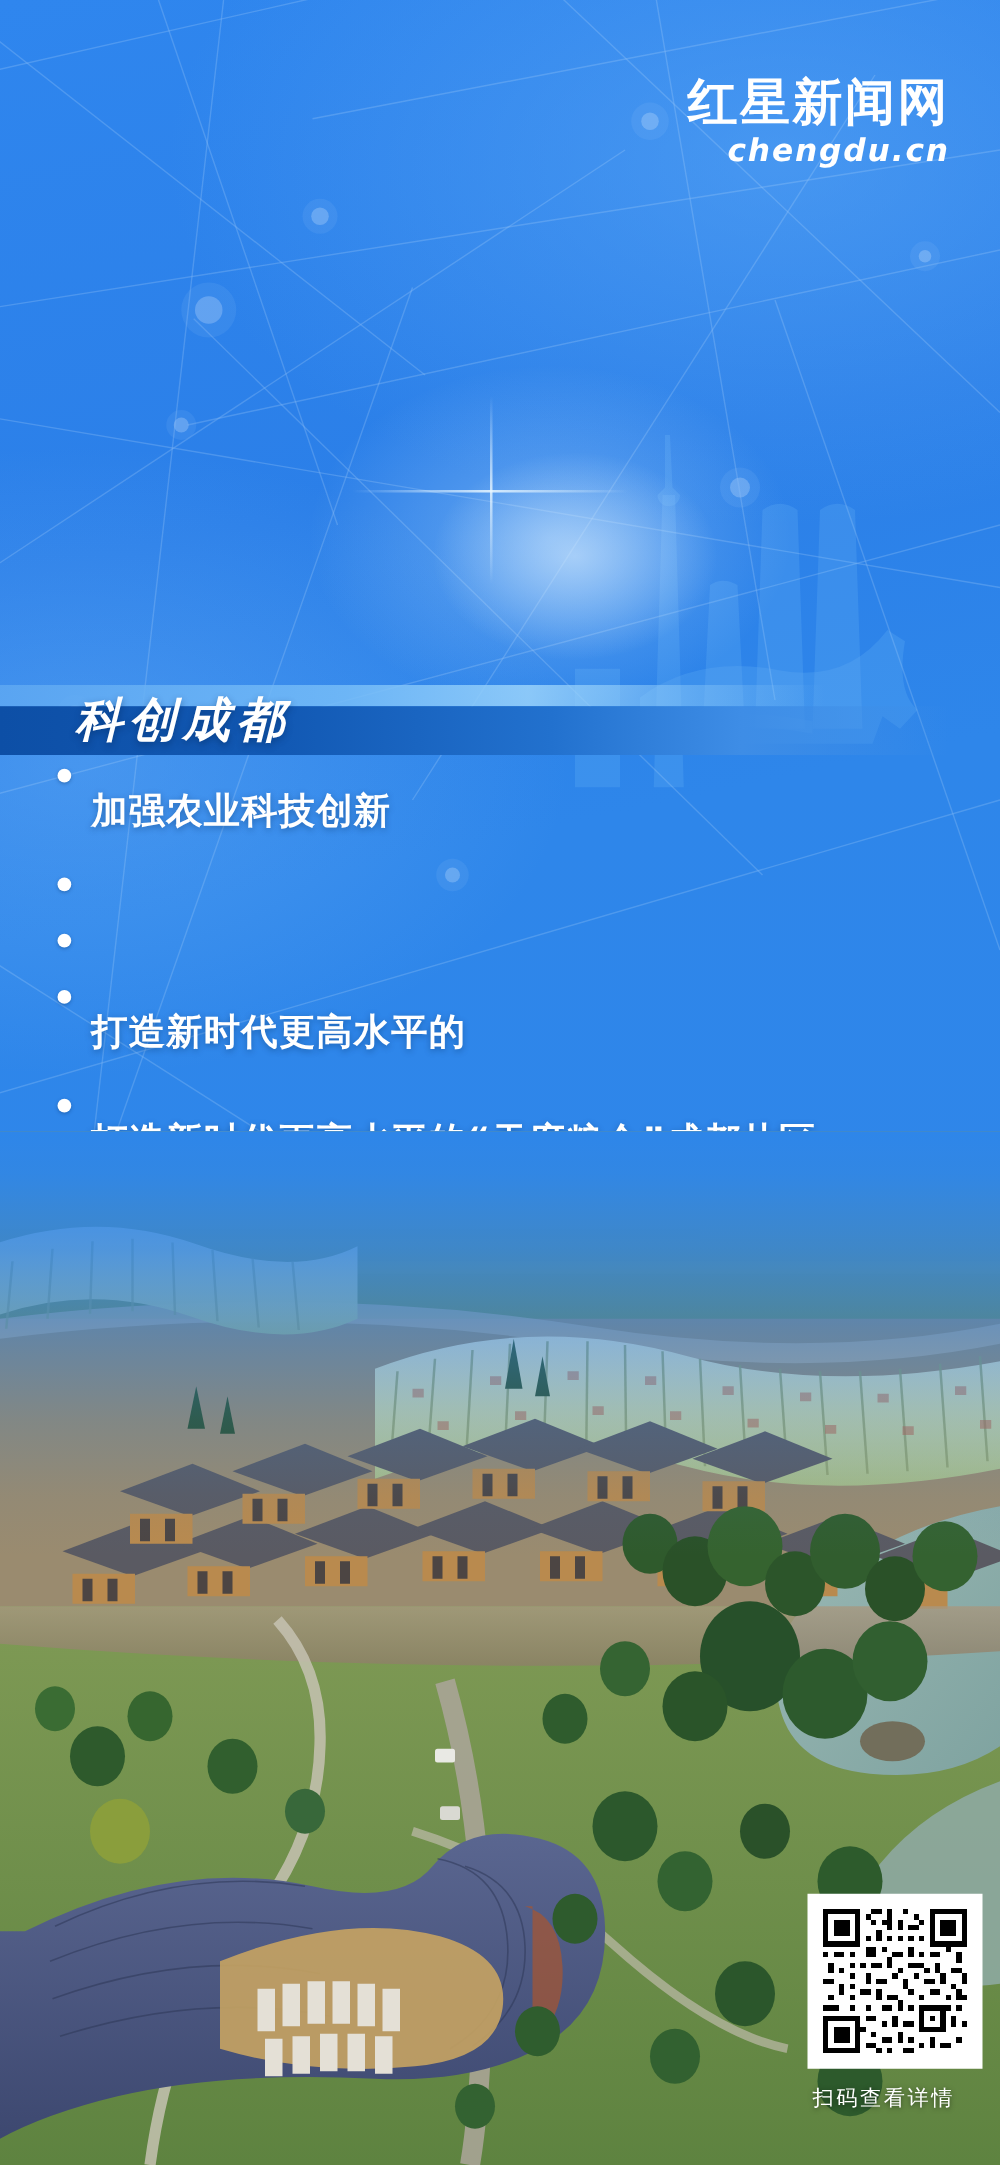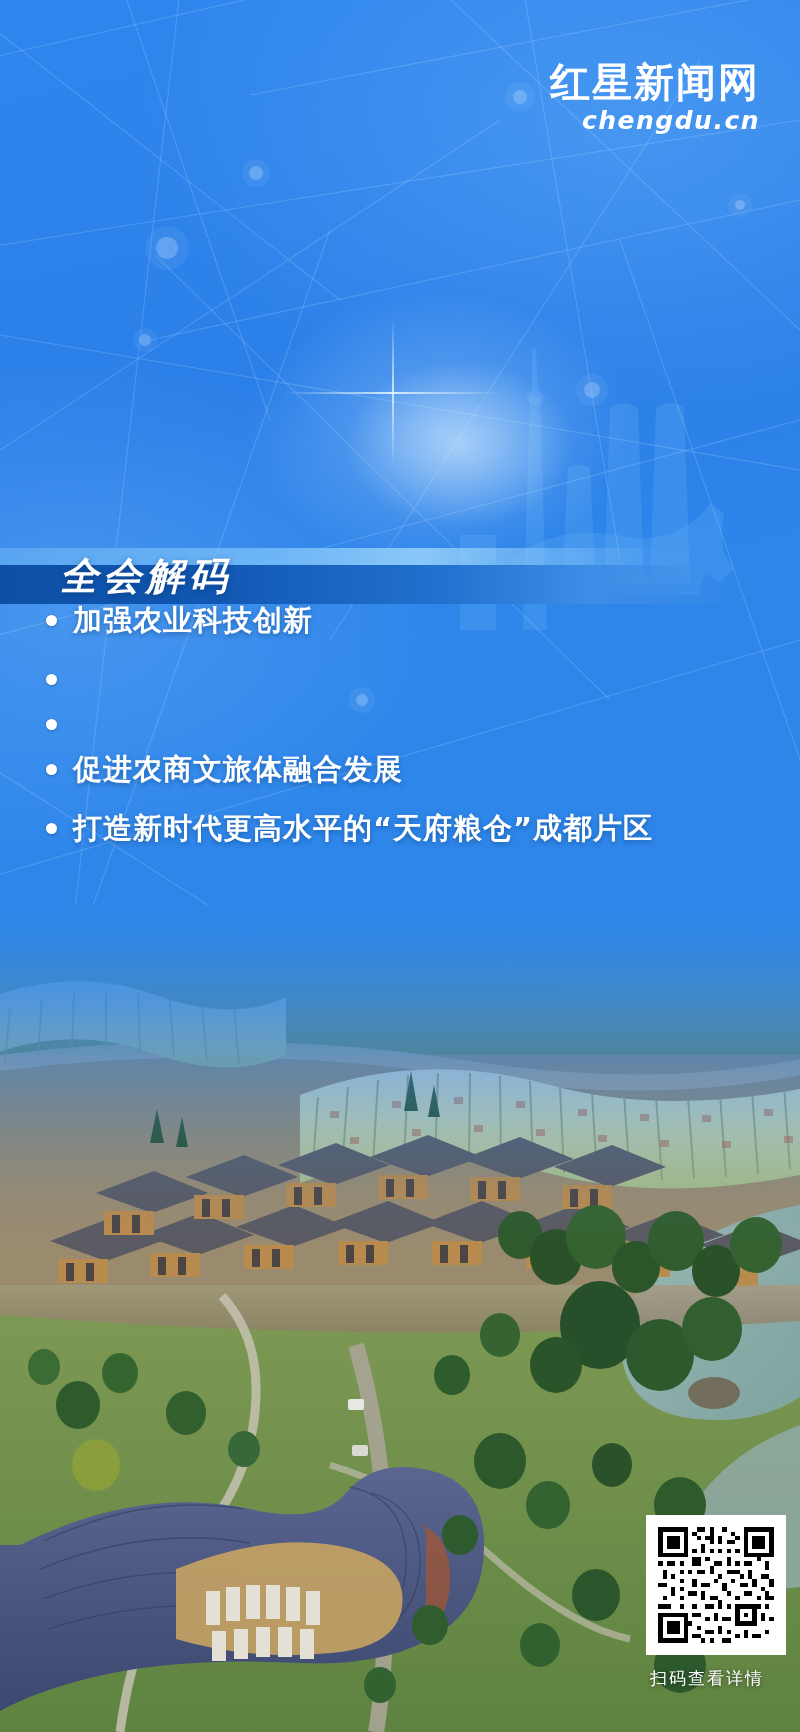--- a/index.html
+++ b/index.html
@@ -112,20 +112,21 @@
     width:11px;height:11px;border-radius:50%;
     background:#ffffff;flex:0 0 auto;
     margin-top:15px;margin-right:16px;
     box-shadow:0 1px 3px rgba(0,40,90,.35);
   }
   .bullet-text{
     font-size:29px;line-height:40px;color:#ffffff;font-weight:bold;
     letter-spacing:1px;white-space:nowrap;
     text-shadow:0 2px 5px rgba(6,44,96,.40);
     font-family:"DejaVu Sans","Liberation Sans",sans-serif;
+    margin-top:28px;
   }
 
   
   .photo{
     position:absolute;left:0;top:905px;width:800px;height:827px;
     overflow:hidden;
     background:#6d8b58;
   }
   .photo svg{display:block;width:800px;height:827px;}
   
@@ -224,36 +225,36 @@
   <div class="logo">
     <div class="logo-cn">红星新闻网</div>
     <div class="logo-en">chengdu.cn</div>
   </div>
 
 
   <div class="banner">
     <div class="bar-light"></div>
     <div class="bar-dark"></div>
   </div>
-  <div class="subtitle">全会解码</div>
+  <div class="subtitle">科创成都</div>
 
   <div class="bullets">
     <div class="bullet-row">
       <span class="bullet-dot"></span>
       <span class="bullet-text">加强农业科技创新</span>
     </div>
     <div class="bullet-row">
       <span class="bullet-dot"></span>
     </div>
     <div class="bullet-row">
       <span class="bullet-dot"></span>
     </div>
     <div class="bullet-row">
       <span class="bullet-dot"></span>
-      <span class="bullet-text">促进农商文旅体融合发展</span>
+      <span class="bullet-text">打造新时代更高水平的</span>
     </div>
     <div class="bullet-row">
       <span class="bullet-dot"></span>
       <span class="bullet-text">打造新时代更高水平的“天府粮仓”成都片区</span>
     </div>
   </div>
 
   <div class="photo">
     <svg viewBox="0 0 800 827" preserveAspectRatio="none">
       <defs>

